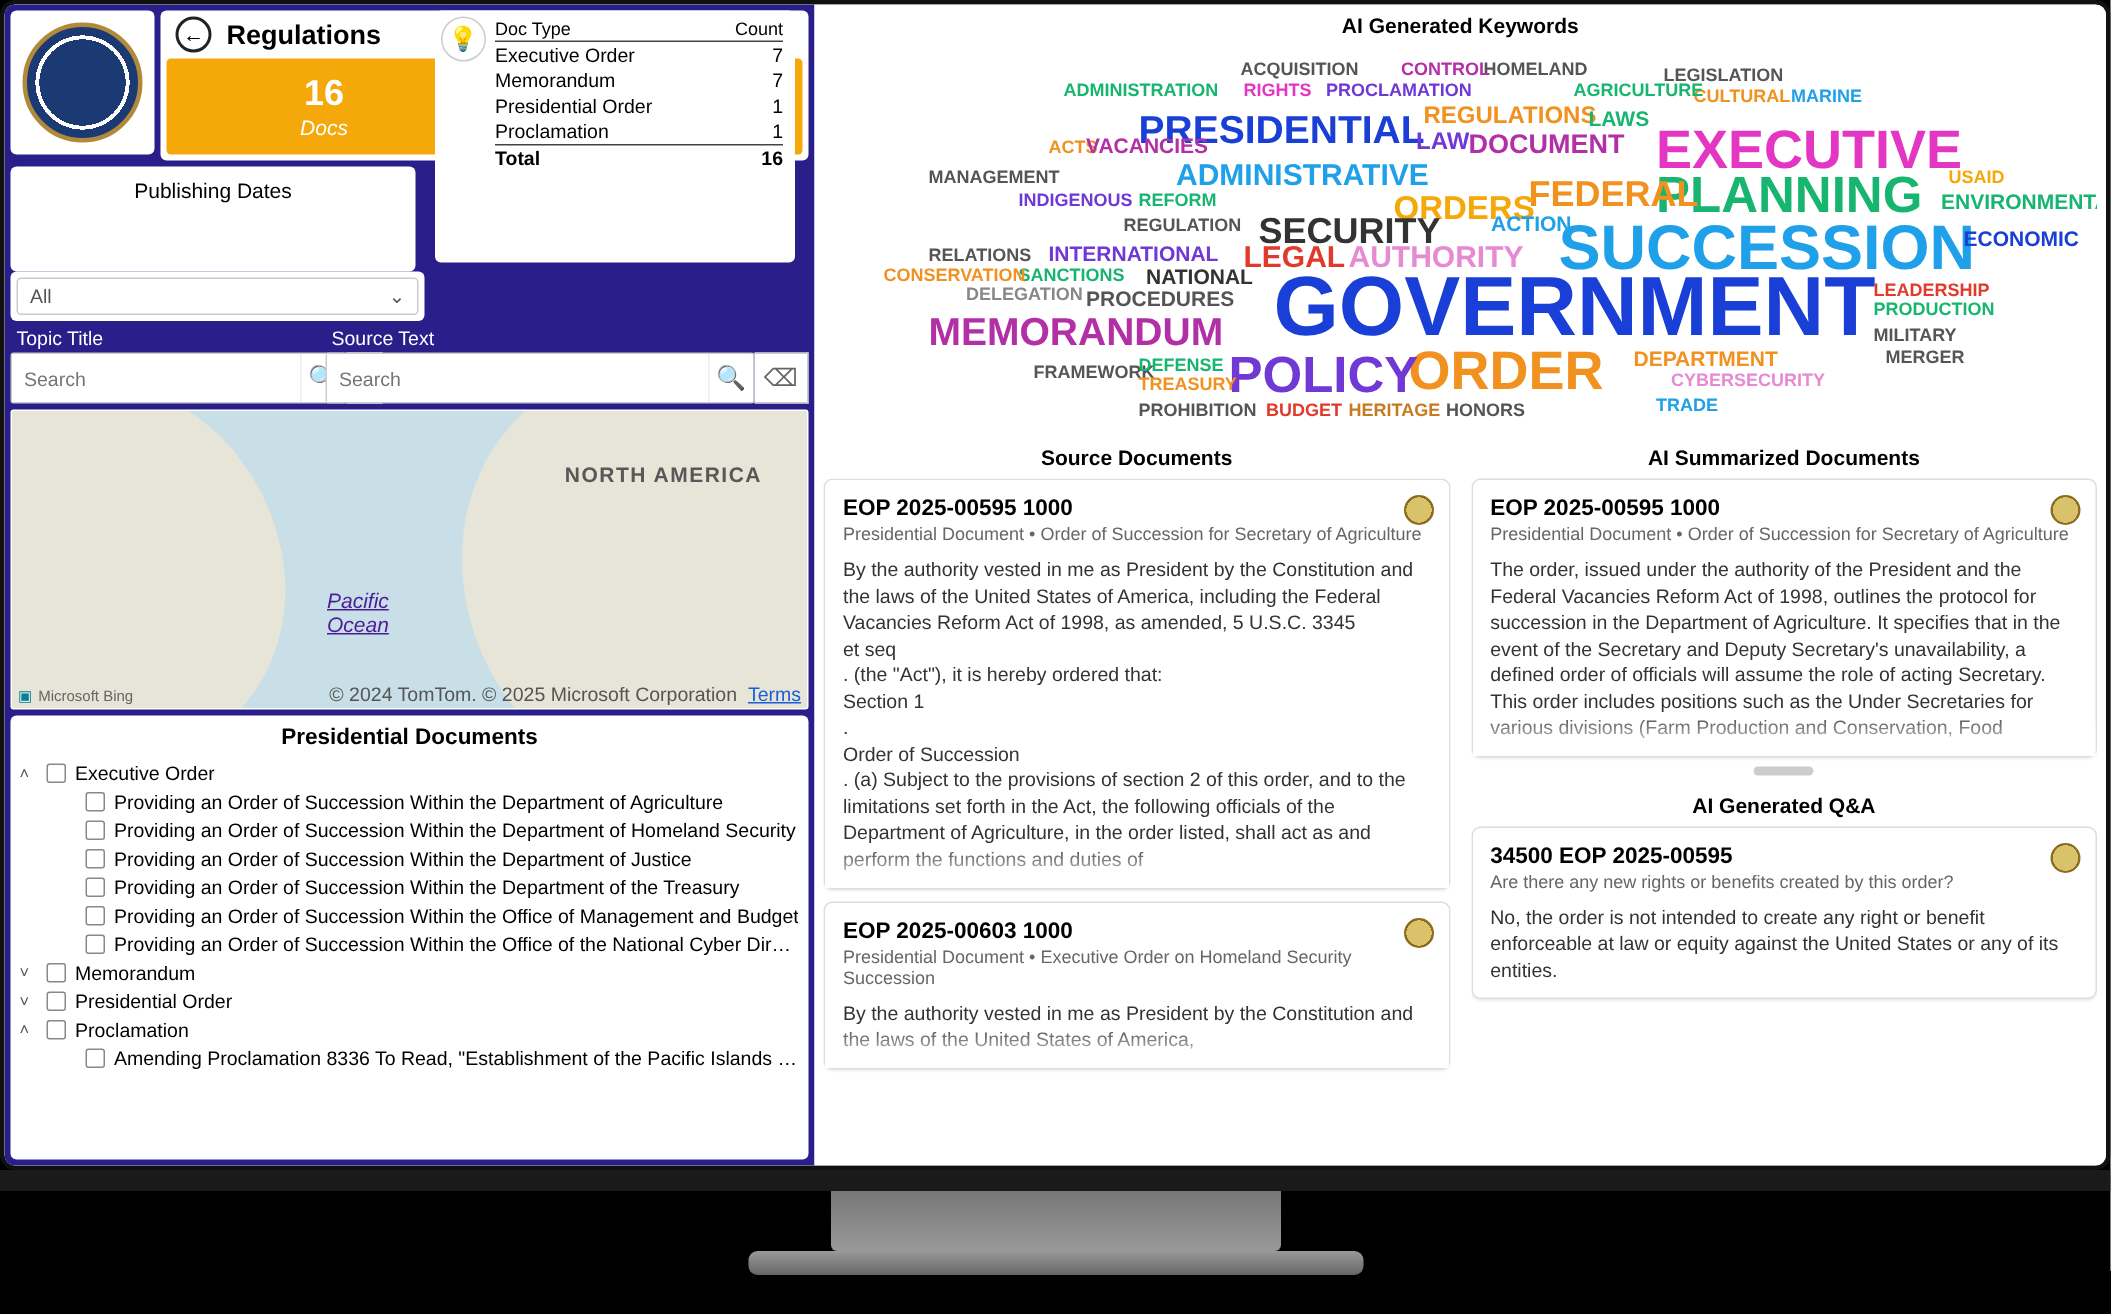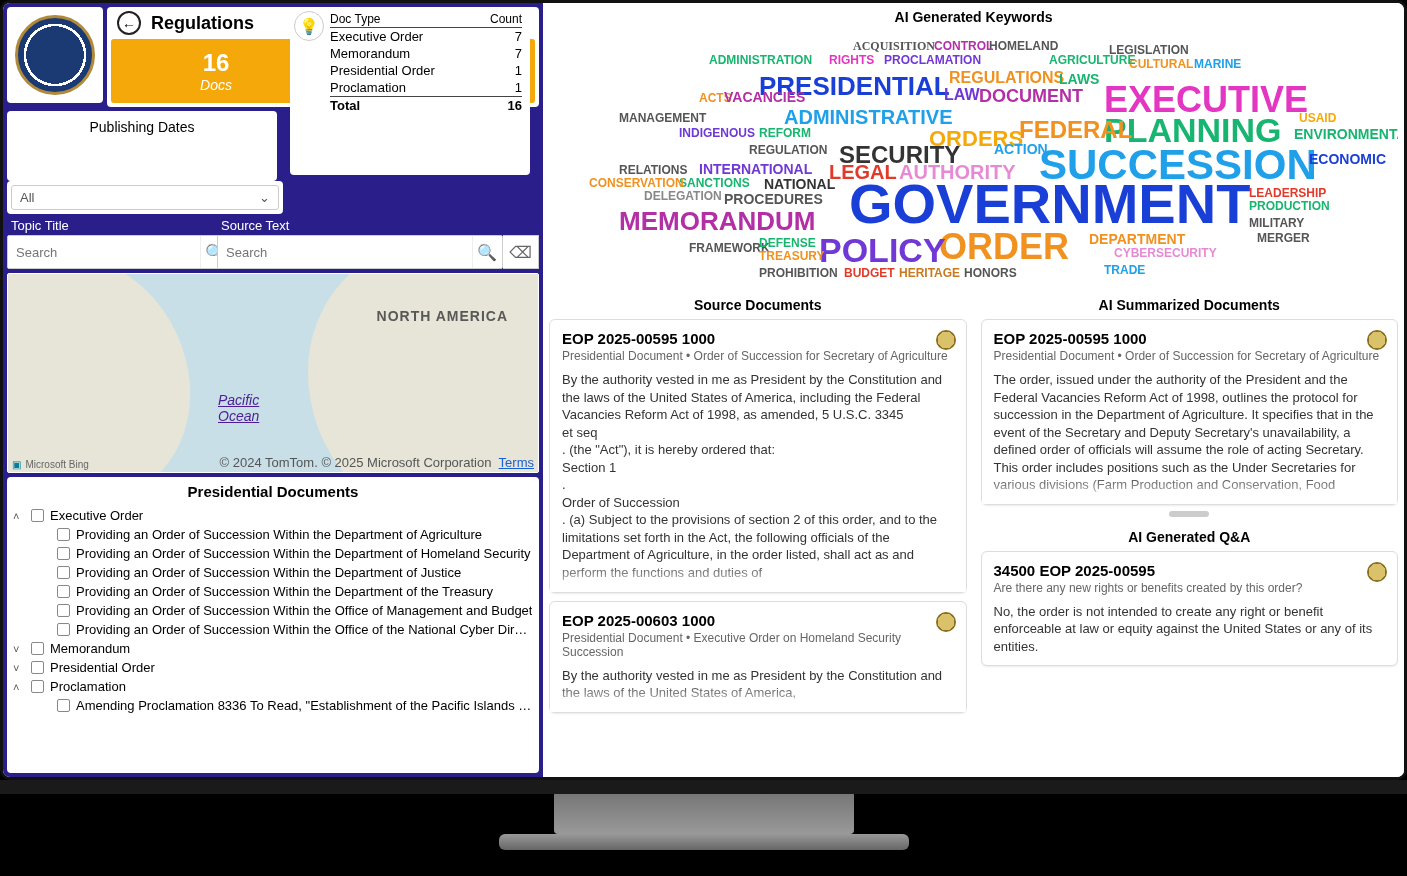--- a/index.html
+++ b/index.html
@@ -287,21 +287,21 @@
           <span class="wc" style="left: 700px; top: 155px; font-size: 12px; color: rgb(226, 58, 42);">LEADERSHIP</span>
           <span class="wc" style="left: 700px; top: 168px; font-size: 12px; color: rgb(23, 181, 111);">PRODUCTION</span>
           <span class="wc" style="left: 760px; top: 120px; font-size: 14px; color: rgb(26, 63, 214);">ECONOMIC</span>
           <span class="wc" style="left: 745px; top: 95px; font-size: 14px; color: rgb(23, 181, 111);">ENVIRONMENTAL</span>
           <span class="wc" style="left: 750px; top: 80px; font-size: 12px; color: rgb(245, 168, 10);">USAID</span>
           <span class="wc" style="left: 645px; top: 26px; font-size: 12px; color: rgb(31, 160, 232);">MARINE</span>
           <span class="wc" style="left: 580px; top: 26px; font-size: 12px; color: rgb(241, 145, 31);">CULTURAL</span>
           <span class="wc" style="left: 560px; top: 12px; font-size: 12px; color: rgb(85, 85, 85);">LEGISLATION</span>
           <span class="wc" style="left: 440px; top: 8px; font-size: 12px; color: rgb(85, 85, 85);">HOMELAND</span>
           <span class="wc" style="left: 385px; top: 8px; font-size: 12px; color: rgb(179, 47, 165);">CONTROL</span>
-          <span class="wc" style="left: 304px; top: 8px; font-size: 12px; color: rgb(85, 85, 85); font-family: Liberation Serif, serif;">ACQUISITION</span>
+          <span class="wc" style="left: 278px; top: 8px; font-size: 12px; color: rgb(85, 85, 85);">ACQUISITION</span>
           <span class="wc" style="left: 500px; top: 22px; font-size: 12px; color: rgb(23, 181, 111);">AGRICULTURE</span>
           <span class="wc" style="left: 335px; top: 22px; font-size: 12px; color: rgb(112, 56, 212);">PROCLAMATION</span>
           <span class="wc" style="left: 280px; top: 22px; font-size: 12px; color: rgb(226, 54, 195);">RIGHTS</span>
           <span class="wc" style="left: 160px; top: 22px; font-size: 12px; color: rgb(23, 181, 111);">ADMINISTRATION</span>
           <span class="wc" style="left: 150px; top: 60px; font-size: 12px; color: rgb(241, 145, 31);">ACTS</span>
           <span class="wc" style="left: 175px; top: 58px; font-size: 14px; color: rgb(179, 47, 165);">VACANCIES</span>
           <span class="wc" style="left: 70px; top: 80px; font-size: 12px; color: rgb(85, 85, 85);">MANAGEMENT</span>
           <span class="wc" style="left: 130px; top: 95px; font-size: 12px; color: rgb(112, 56, 212);">INDIGENOUS</span>
           <span class="wc" style="left: 210px; top: 95px; font-size: 12px; color: rgb(23, 181, 111);">REFORM</span>
           <span class="wc" style="left: 200px; top: 112px; font-size: 12px; color: rgb(85, 85, 85);">REGULATION</span>

